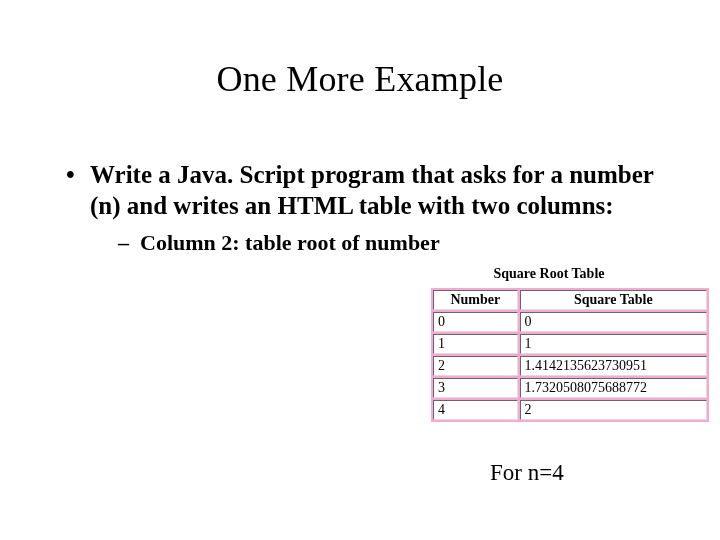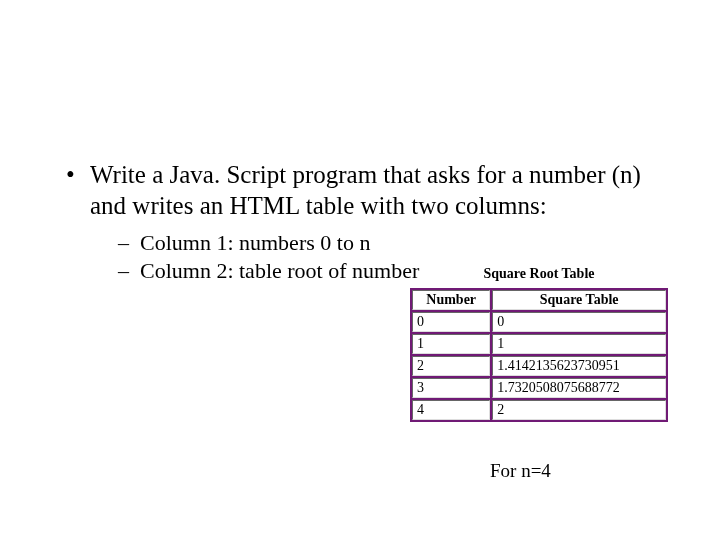--- a/index.html
+++ b/index.html
@@ -33,20 +33,21 @@
   ul.bullets {
     margin: 0;
     padding: 0;
     list-style: none;
   }
   ul.bullets > li {
     font-size: 25px;
     line-height: 1.22;
     position: relative;
     padding-left: 30px;
+    font-weight: bold;
   }
   ul.bullets > li::before {
     content: "•";
     position: absolute;
     left: 6px;
     top: 0;
     font-size: 25px;
   }
   ul.sub {
     margin: 8px 0 0 0;
@@ -63,69 +64,70 @@
   ul.sub > li::before {
     content: "–";
     position: absolute;
     left: 28px;
     top: 0;
   }
   .figure {
     position: absolute;
     top: 266px;
     left: 410px;
-    width: 258px;
+    width: 278px;
   }
   .fig-title {
     text-align: center;
     font-weight: bold;
     font-size: 14px;
     margin-bottom: 6px;
   }
   .sqrt-table {
     border-collapse: separate;
     border-spacing: 2px;
-    background: #701a75;
+    background: #f9a8d4;
     width: 100%;
     font-size: 14px;
+    margin-left: 21px;
   }
   .sqrt-table th, .sqrt-table td {
     background: #fff;
     border: 1px solid #888;
     border-top-color: #666;
     border-left-color: #666;
     border-right-color: #ddd;
     border-bottom-color: #ddd;
     padding: 1px 4px;
     text-align: left;
     font-family: "Times New Roman", Times, serif;
   }
   .sqrt-table th {
     font-weight: bold;
     text-align: center;
   }
   .caption {
     position: absolute;
     top: 460px;
     left: 490px;
-    font-size: 19px;
+    font-size: 23px;
   }
 </style>
 </head>
 <body>
 
 <div class="slide">
 
+  <div class="title">One More Example</div>
 
   <div class="body">
     <ul class="bullets">
       <li>
         <span>Write a Java. Script program that asks for a number (n) and writes an HTML table with two columns:</span>
         <ul class="sub">
-          <li>Column 1: numbers 0 to n</li>
           <li>Column 2: table root of number</li>
         </ul>
       </li>
     </ul>
   </div>
 
   <div class="figure">
     <div class="fig-title">Square Root Table</div>
     <table class="sqrt-table">
       <tbody>

